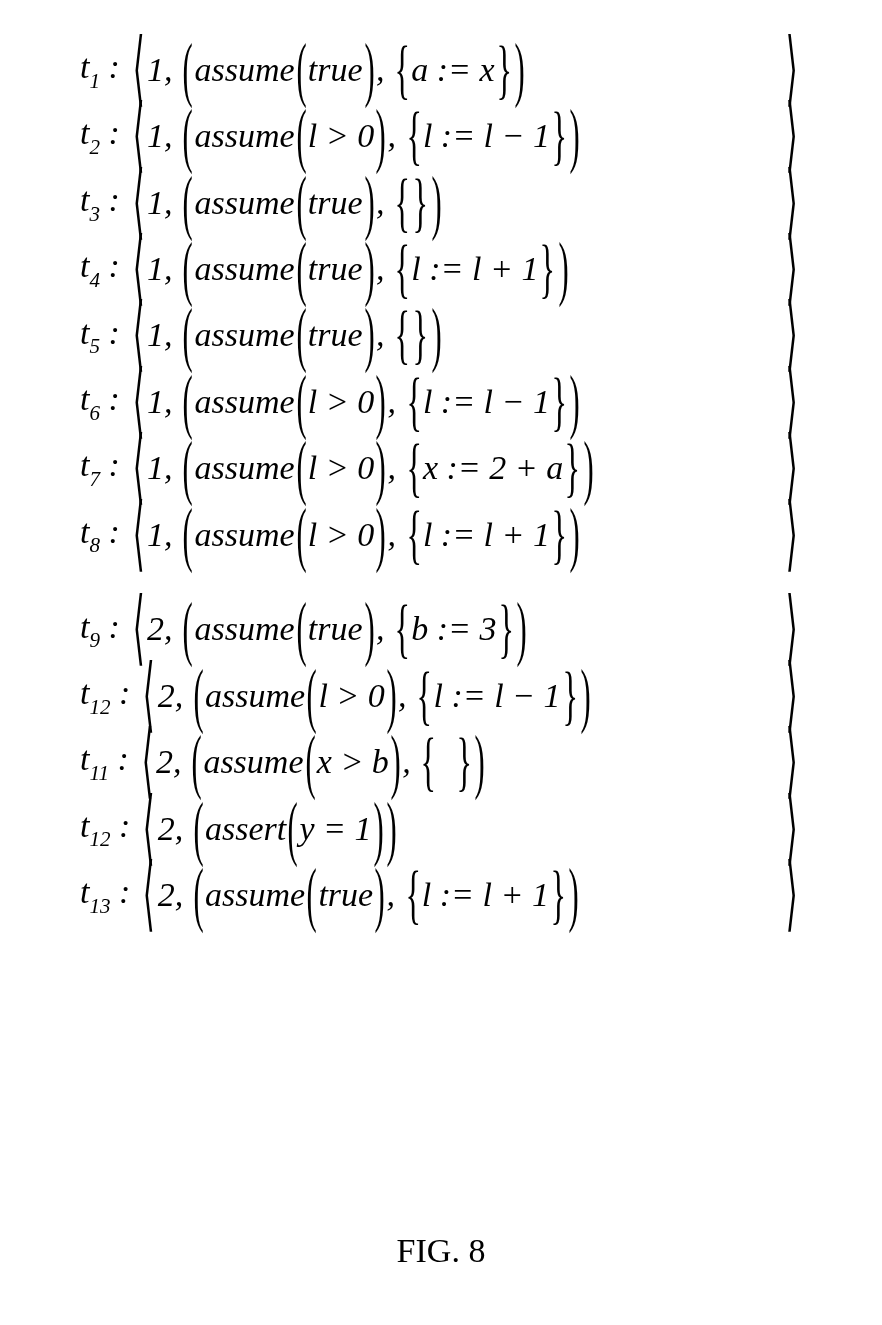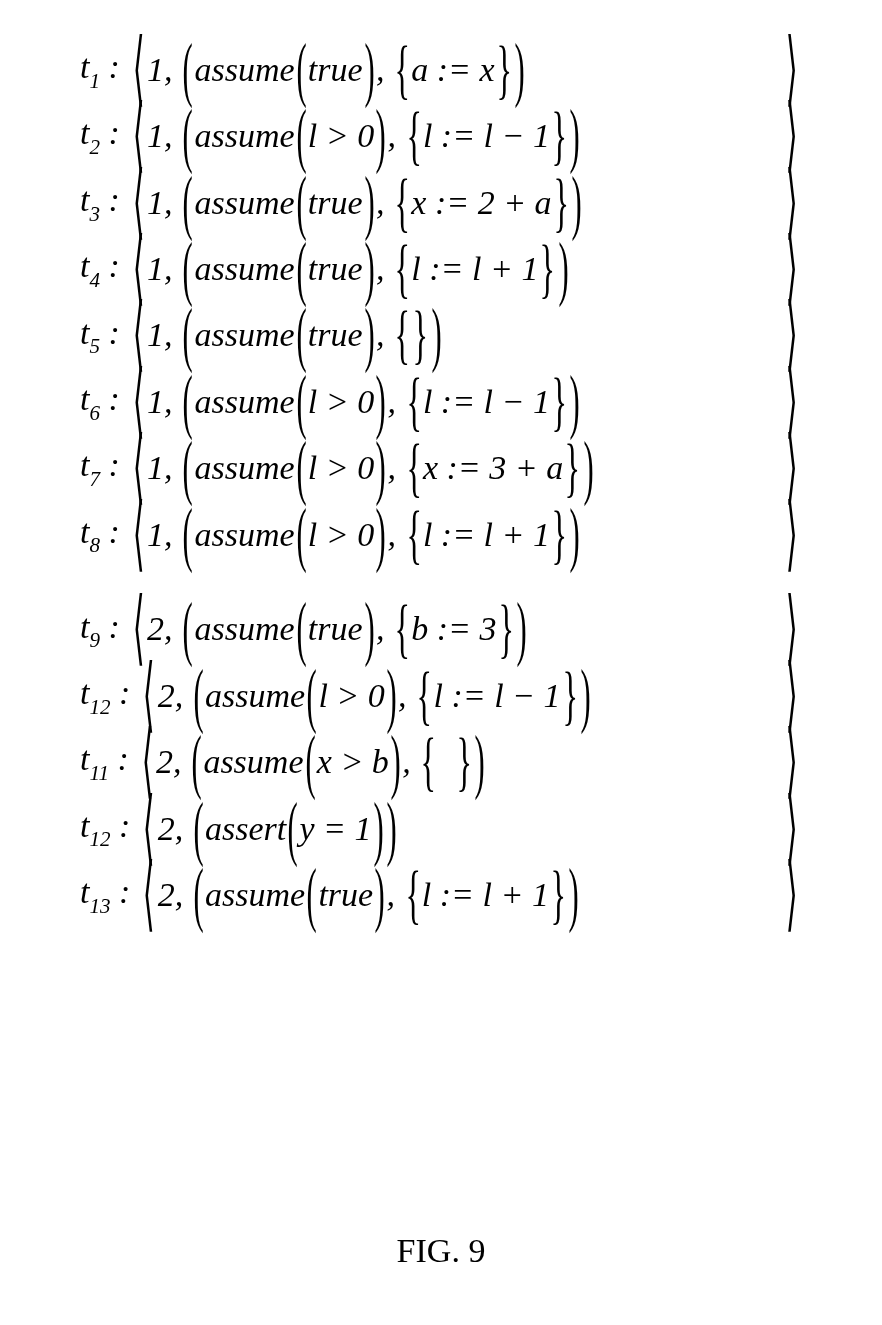--- a/index.html
+++ b/index.html
@@ -129,210 +129,209 @@
       <span class="angle">⟨</span>
       <span>1</span>
         <span>,&nbsp;</span>
       <span class="paren">(</span>
       <span>assume</span>
       <span class="paren">(</span>
       <span>true</span>
       <span class="paren">)</span>
       <span>,&nbsp;</span>
       <span class="brace">{</span>
+      <span class="brace">}</span>
+      <span class="paren">)</span>
+      <span class="filler"></span>
+      <span class="angle close">⟩</span>
+    </div>
+
+    <div class="row outer">
+      <span class="label"><span class="t">t</span><span class="sub">4</span> :</span>
+      <span class="angle">⟨</span>
+      <span>1</span>
+        <span>,&nbsp;</span>
+      <span class="paren">(</span>
+      <span>assume</span>
+      <span class="paren">(</span>
+      <span>true</span>
+      <span class="paren">)</span>
+      <span>,&nbsp;</span>
+      <span class="brace">{</span>
+      <span>l := l + 1</span>
+      <span class="brace">}</span>
+      <span class="paren">)</span>
+      <span class="filler"></span>
+      <span class="angle close">⟩</span>
+    </div>
+
+    <div class="row outer">
+      <span class="label"><span class="t">t</span><span class="sub">5</span> :</span>
+      <span class="angle">⟨</span>
+      <span>1</span>
+        <span>,&nbsp;</span>
+      <span class="paren">(</span>
+      <span>assume</span>
+      <span class="paren">(</span>
+      <span>true</span>
+      <span class="paren">)</span>
+      <span>,&nbsp;</span>
+      <span class="brace">{</span>
+      <span class="brace">}</span>
+      <span class="paren">)</span>
+      <span class="filler"></span>
+      <span class="angle close">⟩</span>
+    </div>
+
+    <div class="row outer">
+      <span class="label"><span class="t">t</span><span class="sub">6</span> :</span>
+      <span class="angle">⟨</span>
+      <span>1</span>
+        <span>,&nbsp;</span>
+      <span class="paren">(</span>
+      <span>assume</span>
+      <span class="paren">(</span>
+      <span>l &gt; 0</span>
+      <span class="paren">)</span>
+      <span>,&nbsp;</span>
+      <span class="brace">{</span>
+      <span>l := l − 1</span>
+      <span class="brace">}</span>
+      <span class="paren">)</span>
+      <span class="filler"></span>
+      <span class="angle close">⟩</span>
+    </div>
+
+    <div class="row outer">
+      <span class="label"><span class="t">t</span><span class="sub">7</span> :</span>
+      <span class="angle">⟨</span>
+      <span>1</span>
+        <span>,&nbsp;</span>
+      <span class="paren">(</span>
+      <span>assume</span>
+      <span class="paren">(</span>
+      <span>l &gt; 0</span>
+      <span class="paren">)</span>
+      <span>,&nbsp;</span>
+      <span class="brace">{</span>
       <span>x := 2 + a</span>
       <span class="brace">}</span>
       <span class="paren">)</span>
       <span class="filler"></span>
       <span class="angle close">⟩</span>
     </div>
 
     <div class="row outer">
-      <span class="label"><span class="t">t</span><span class="sub">4</span> :</span>
-      <span class="angle">⟨</span>
-      <span>1</span>
-        <span>,&nbsp;</span>
-      <span class="paren">(</span>
-      <span>assume</span>
-      <span class="paren">(</span>
-      <span>true</span>
+      <span class="label"><span class="t">t</span><span class="sub">8</span> :</span>
+      <span class="angle">⟨</span>
+      <span>1</span>
+        <span>,&nbsp;</span>
+      <span class="paren">(</span>
+      <span>assume</span>
+      <span class="paren">(</span>
+      <span>l &gt; 0</span>
       <span class="paren">)</span>
       <span>,&nbsp;</span>
       <span class="brace">{</span>
       <span>l := l + 1</span>
       <span class="brace">}</span>
       <span class="paren">)</span>
       <span class="filler"></span>
       <span class="angle close">⟩</span>
     </div>
-
-    <div class="row outer">
-      <span class="label"><span class="t">t</span><span class="sub">5</span> :</span>
-      <span class="angle">⟨</span>
-      <span>1</span>
-        <span>,&nbsp;</span>
-      <span class="paren">(</span>
-      <span>assume</span>
-      <span class="paren">(</span>
-      <span>true</span>
-      <span class="paren">)</span>
-      <span>,&nbsp;</span>
-      <span class="brace">{</span>
-      <span class="brace">}</span>
-      <span class="paren">)</span>
-      <span class="filler"></span>
-      <span class="angle close">⟩</span>
-    </div>
-
-    <div class="row outer">
-      <span class="label"><span class="t">t</span><span class="sub">6</span> :</span>
-      <span class="angle">⟨</span>
-      <span>1</span>
+  </div>
+
+  <div class="group">
+
+    <div class="row outer">
+      <span class="label"><span class="t">t</span><span class="sub">9</span> :</span>
+      <span class="angle">⟨</span>
+      <span>2</span>
+        <span>,&nbsp;</span>
+      <span class="paren">(</span>
+      <span>assume</span>
+      <span class="paren">(</span>
+      <span>true</span>
+      <span class="paren">)</span>
+      <span>,&nbsp;</span>
+      <span class="brace">{</span>
+      <span>b := 3</span>
+      <span class="brace">}</span>
+      <span class="paren">)</span>
+      <span class="filler"></span>
+      <span class="angle close">⟩</span>
+    </div>
+
+    <div class="row outer">
+      <span class="label"><span class="t">t</span><span class="sub">12</span> :</span>
+      <span class="angle">⟨</span>
+      <span>2</span>
         <span>,&nbsp;</span>
       <span class="paren">(</span>
       <span>assume</span>
       <span class="paren">(</span>
       <span>l &gt; 0</span>
       <span class="paren">)</span>
       <span>,&nbsp;</span>
       <span class="brace">{</span>
       <span>l := l − 1</span>
       <span class="brace">}</span>
       <span class="paren">)</span>
       <span class="filler"></span>
       <span class="angle close">⟩</span>
     </div>
 
     <div class="row outer">
-      <span class="label"><span class="t">t</span><span class="sub">7</span> :</span>
-      <span class="angle">⟨</span>
-      <span>1</span>
-        <span>,&nbsp;</span>
-      <span class="paren">(</span>
-      <span>assume</span>
-      <span class="paren">(</span>
-      <span>l &gt; 0</span>
-      <span class="paren">)</span>
-      <span>,&nbsp;</span>
-      <span class="brace">{</span>
-      <span>x := 3 + a</span>
-      <span class="brace">}</span>
-      <span class="paren">)</span>
-      <span class="filler"></span>
-      <span class="angle close">⟩</span>
-    </div>
-
-    <div class="row outer">
-      <span class="label"><span class="t">t</span><span class="sub">8</span> :</span>
-      <span class="angle">⟨</span>
-      <span>1</span>
-        <span>,&nbsp;</span>
-      <span class="paren">(</span>
-      <span>assume</span>
-      <span class="paren">(</span>
-      <span>l &gt; 0</span>
+      <span class="label"><span class="t">t</span><span class="sub">11</span> :</span>
+      <span class="angle">⟨</span>
+      <span>2</span>
+        <span>,&nbsp;</span>
+      <span class="paren">(</span>
+      <span>assume</span>
+      <span class="paren">(</span>
+      <span>x &gt; b</span>
+      <span class="paren">)</span>
+      <span>,&nbsp;</span>
+      <span class="brace">{</span>
+      <span>&nbsp;&nbsp;</span>
+      <span class="brace">}</span>
+      <span class="paren">)</span>
+      <span class="filler"></span>
+      <span class="angle close">⟩</span>
+    </div>
+
+    <div class="row outer">
+      <span class="label"><span class="t">t</span><span class="sub">12</span> :</span>
+      <span class="angle">⟨</span>
+      <span>2</span>
+        <span>,&nbsp;</span>
+      <span class="paren">(</span>
+      <span>assert</span>
+      <span class="paren">(</span>
+      <span>y = 1</span>
+      <span class="paren">)</span>
+      <span class="paren">)</span>
+      <span class="filler"></span>
+      <span class="angle close">⟩</span>
+    </div>
+
+    <div class="row outer">
+      <span class="label"><span class="t">t</span><span class="sub">13</span> :</span>
+      <span class="angle">⟨</span>
+      <span>2</span>
+        <span>,&nbsp;</span>
+      <span class="paren">(</span>
+      <span>assume</span>
+      <span class="paren">(</span>
+      <span>true</span>
       <span class="paren">)</span>
       <span>,&nbsp;</span>
       <span class="brace">{</span>
       <span>l := l + 1</span>
       <span class="brace">}</span>
       <span class="paren">)</span>
       <span class="filler"></span>
       <span class="angle close">⟩</span>
     </div>
   </div>
 
-  <div class="group">
-
-    <div class="row outer">
-      <span class="label"><span class="t">t</span><span class="sub">9</span> :</span>
-      <span class="angle">⟨</span>
-      <span>2</span>
-        <span>,&nbsp;</span>
-      <span class="paren">(</span>
-      <span>assume</span>
-      <span class="paren">(</span>
-      <span>true</span>
-      <span class="paren">)</span>
-      <span>,&nbsp;</span>
-      <span class="brace">{</span>
-      <span>b := 3</span>
-      <span class="brace">}</span>
-      <span class="paren">)</span>
-      <span class="filler"></span>
-      <span class="angle close">⟩</span>
-    </div>
-
-    <div class="row outer">
-      <span class="label"><span class="t">t</span><span class="sub">12</span> :</span>
-      <span class="angle">⟨</span>
-      <span>2</span>
-        <span>,&nbsp;</span>
-      <span class="paren">(</span>
-      <span>assume</span>
-      <span class="paren">(</span>
-      <span>l &gt; 0</span>
-      <span class="paren">)</span>
-      <span>,&nbsp;</span>
-      <span class="brace">{</span>
-      <span>l := l − 1</span>
-      <span class="brace">}</span>
-      <span class="paren">)</span>
-      <span class="filler"></span>
-      <span class="angle close">⟩</span>
-    </div>
-
-    <div class="row outer">
-      <span class="label"><span class="t">t</span><span class="sub">11</span> :</span>
-      <span class="angle">⟨</span>
-      <span>2</span>
-        <span>,&nbsp;</span>
-      <span class="paren">(</span>
-      <span>assume</span>
-      <span class="paren">(</span>
-      <span>x &gt; b</span>
-      <span class="paren">)</span>
-      <span>,&nbsp;</span>
-      <span class="brace">{</span>
-      <span>&nbsp;&nbsp;</span>
-      <span class="brace">}</span>
-      <span class="paren">)</span>
-      <span class="filler"></span>
-      <span class="angle close">⟩</span>
-    </div>
-
-    <div class="row outer">
-      <span class="label"><span class="t">t</span><span class="sub">12</span> :</span>
-      <span class="angle">⟨</span>
-      <span>2</span>
-        <span>,&nbsp;</span>
-      <span class="paren">(</span>
-      <span>assert</span>
-      <span class="paren">(</span>
-      <span>y = 1</span>
-      <span class="paren">)</span>
-      <span class="paren">)</span>
-      <span class="filler"></span>
-      <span class="angle close">⟩</span>
-    </div>
-
-    <div class="row outer">
-      <span class="label"><span class="t">t</span><span class="sub">13</span> :</span>
-      <span class="angle">⟨</span>
-      <span>2</span>
-        <span>,&nbsp;</span>
-      <span class="paren">(</span>
-      <span>assume</span>
-      <span class="paren">(</span>
-      <span>true</span>
-      <span class="paren">)</span>
-      <span>,&nbsp;</span>
-      <span class="brace">{</span>
-      <span>l := l + 1</span>
-      <span class="brace">}</span>
-      <span class="paren">)</span>
-      <span class="filler"></span>
-      <span class="angle close">⟩</span>
-    </div>
-  </div>
-
-  <div class="caption">FIG. 9</div>
+  <div class="caption">FIG. 8</div>
 </div>
 
 </body></html>

